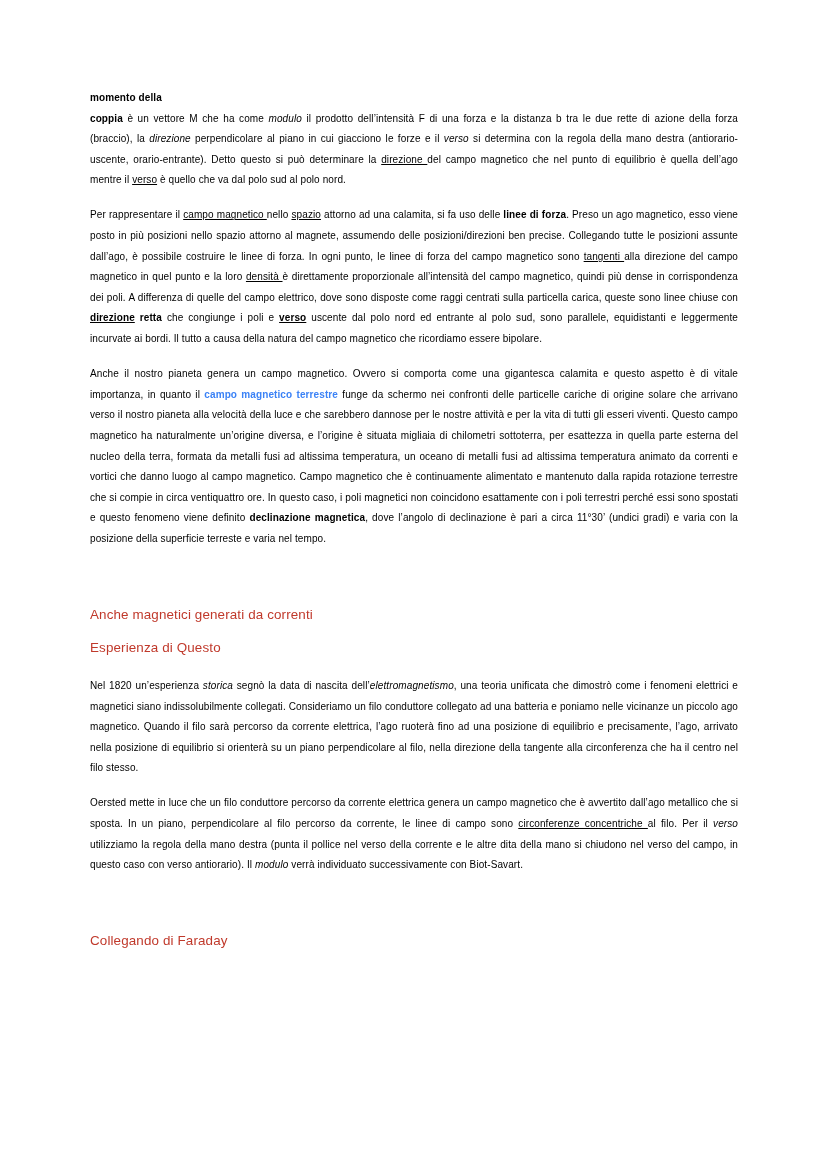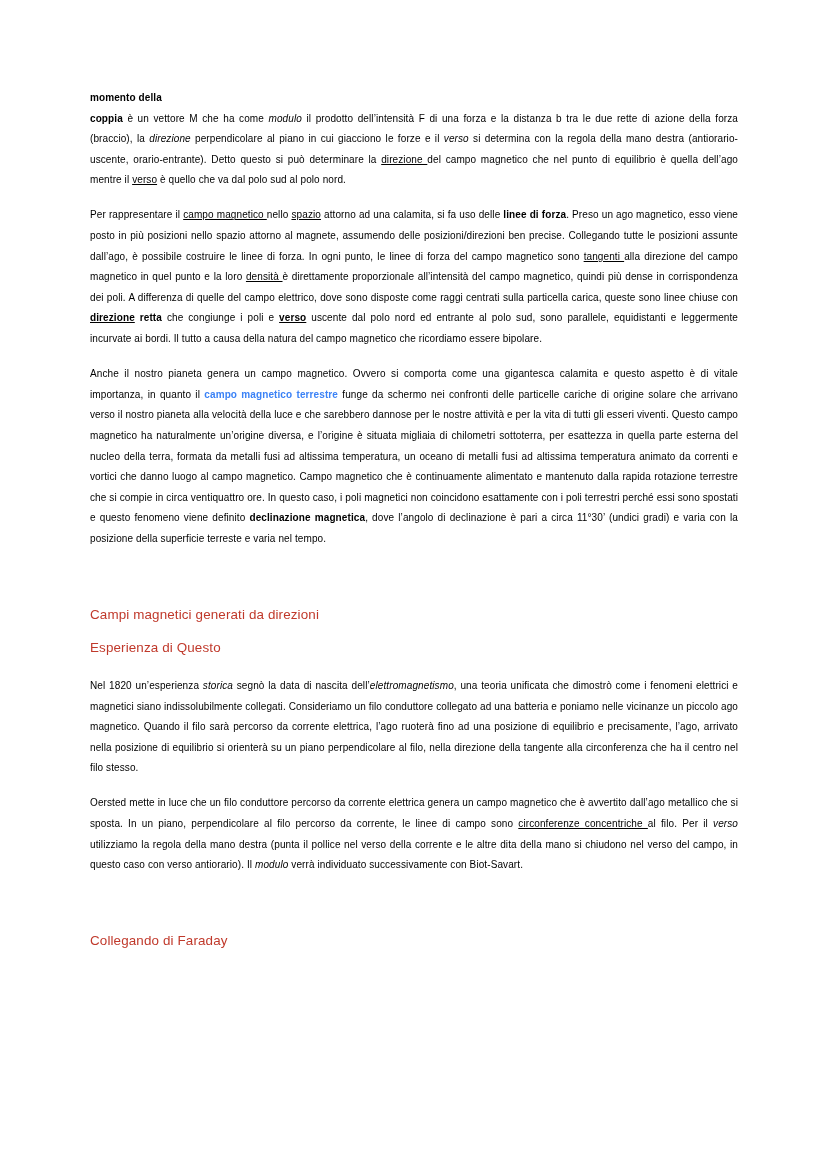--- a/index.html
+++ b/index.html
@@ -62,21 +62,21 @@
   <div class="doc">
 
     <p class="para"><span class="b">momento della</span><br><span class="b">coppia</span><span> è un vettore M che ha come </span><span class="i">modulo</span><span> il prodotto dell’intensità F di una forza e la distanza b tra le due rette di azione della forza (braccio), la </span><span class="i">direzione</span><span> perpendicolare al piano in cui giacciono le forze e il </span><span class="i">verso</span><span> si determina con la regola della mano destra (antiorario-uscente, orario-entrante). Detto questo si può determinare la </span><span class="u">direzione </span><span>del campo magnetico che nel punto di equilibrio è quella dell’ago mentre il </span><span class="u">verso</span><span> è quello che va dal polo sud al polo nord.</span></p>
 
     <p class="para"><span>Per rappresentare il </span><span class="u">campo magnetico </span><span>nello </span><span class="u">spazio</span><span> attorno ad una calamita, si fa uso delle </span><span class="b">linee di forza</span><span>. Preso un ago magnetico, esso viene posto in più posizioni nello spazio attorno al magnete, assumendo delle posizioni/direzioni ben precise. Collegando tutte le posizioni assunte dall’ago, è possibile costruire le linee di  forza. In ogni punto, le linee di forza del campo magnetico sono </span><span class="u">tangenti </span><span>alla direzione del campo magnetico  in quel punto e la loro </span><span class="u">densità </span><span>è direttamente proporzionale all’intensità del campo magnetico, quindi più  dense in corrispondenza dei poli. A differenza di quelle del campo elettrico, dove sono disposte come raggi  centrati sulla particella carica, queste sono linee chiuse con </span><span class="bu">direzione</span><span class="b"> retta</span><span> che congiunge i poli e </span><span class="bu">verso</span><span> uscente dal polo nord ed entrante al polo sud, sono parallele, equidistanti e leggermente incurvate ai bordi.  Il tutto a causa della natura del campo magnetico che ricordiamo essere bipolare.</span></p>
 
     <p class="para"><span>Anche il nostro pianeta genera un campo magnetico. Ovvero si comporta come una gigantesca calamita e questo aspetto è di vitale importanza, in quanto il </span><span class="red-inline">campo magnetico terrestre</span><span> funge da schermo nei confronti  delle particelle cariche di origine solare che arrivano verso il nostro pianeta alla velocità della luce e che  sarebbero dannose per le nostre attività e per la vita di tutti gli esseri viventi. Questo campo magnetico ha  naturalmente un’origine diversa, e l’origine è situata migliaia di chilometri sottoterra, per esattezza in quella  parte esterna del nucleo della terra, formata da metalli fusi ad altissima temperatura, un oceano di metalli  fusi ad altissima temperatura animato da correnti e vortici che danno luogo al campo magnetico. Campo   magnetico che è continuamente alimentato e mantenuto dalla rapida rotazione terrestre che si compie in   circa ventiquattro ore. In questo caso, i poli magnetici non coincidono esattamente con i poli terrestri perché  essi sono spostati e questo fenomeno viene definito </span><span class="b">declinazione magnetica</span><span>, dove l’angolo di declinazione  è pari a circa 11°30’ (undici gradi) e varia con la posizione della superficie terreste e varia nel tempo.</span></p>
 
     <div class="sp-before-h1"></div>
 
-    <h2 class="heading">Campi magnetici generati da direzioni</h2>
+    <h2 class="heading">Anche magnetici generati da correnti</h2>
 
     <div class="sp-between-h"></div>
 
     <h2 class="heading">Esperienza di Questo</h2>
 
     <div class="sp-after-h"></div>
 
     <p class="para"><span>Nel 1820 un’esperienza </span><span class="i">storica</span><span> segnò la data di nascita dell’</span><span class="i">elettromagnetismo</span><span>, una teoria unificata che dimostrò come i fenomeni elettrici e magnetici siano indissolubilmente collegati. Consideriamo un filo conduttore collegato ad una batteria e poniamo nelle vicinanze un piccolo ago magnetico. Quando il filo sarà percorso da corrente elettrica, l’ago ruoterà fino ad una posizione di equilibrio e precisamente, l’ago, arrivato  nella posizione di equilibrio si orienterà su un piano perpendicolare al filo, nella direzione della tangente alla  circonferenza che ha il centro nel filo stesso.</span></p>
 
     <p class="para"><span>Oersted mette in luce che un filo conduttore percorso da corrente elettrica genera un campo magnetico che  è avvertito dall’ago metallico che si sposta. In un piano, perpendicolare al filo percorso da corrente, le linee  di campo sono </span><span class="u">circonferenze concentriche </span><span>al filo. Per il </span><span class="i">verso</span><span> utilizziamo la regola della mano destra (punta il  pollice nel verso della corrente e le altre dita della mano si chiudono nel verso del campo, in questo caso con  verso antiorario). Il </span><span class="i">modulo</span><span> verrà individuato successivamente con Biot-Savart.</span></p>

